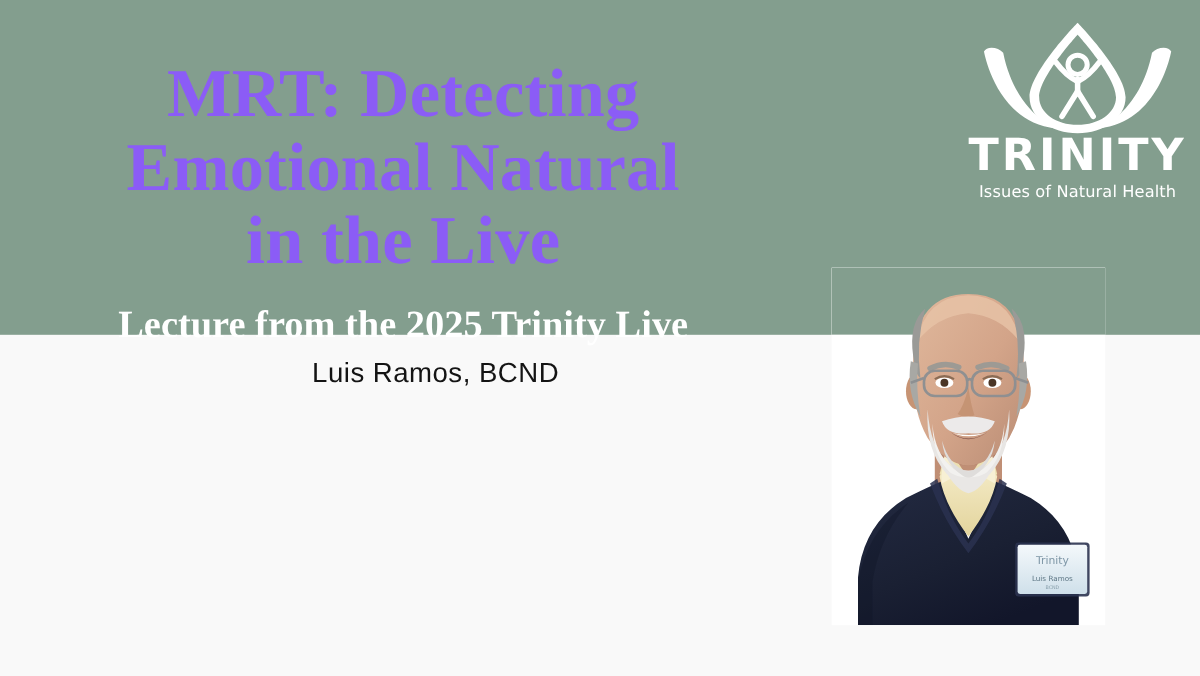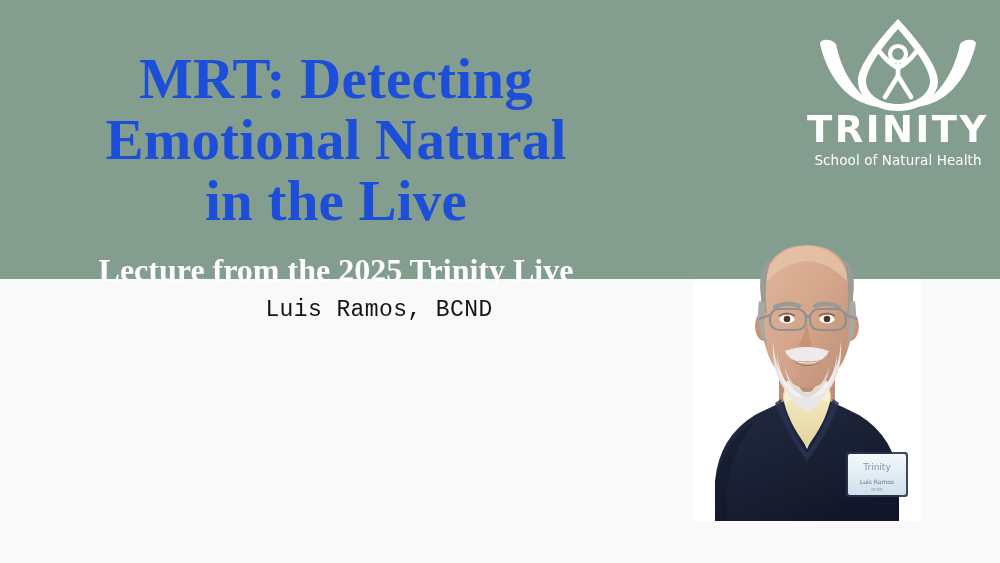--- a/index.html
+++ b/index.html
@@ -39,47 +39,46 @@
     top: 48px;
     width: 672px;
     text-align: center;
     z-index: 5;
   }
   .title-line {
     font-family: "Liberation Serif", "DejaVu Serif", serif;
     font-weight: bold;
     font-size: 57px;
     line-height: 61px;
-    color: #1d4ed8;
+    color: #8b5cf6;
     letter-spacing: 0.2px;
     white-space: nowrap;
   }
   #subtitle {
     font-family: "Liberation Serif", "DejaVu Serif", serif;
     font-weight: bold;
     font-size: 32px;
     line-height: 38px;
     color: #ffffff;
     margin-top: 20px;
     white-space: nowrap;
   }
 
   
   #presenter {
     position: absolute;
     left: 0;
     top: 297px;
     width: 726px;
     text-align: center;
-    font-family: Liberation Mono, monospace;
+    font-family: Liberation Sans, sans-serif;
     font-size: 23px;
     letter-spacing: 0.4px;
     color: #141414;
     z-index: 5;
-    padding-left: 16px;
   }
 
   
   #logo {
     position: absolute;
     left: 806px;
     top: 16px;
     width: 184px;
     height: 152px;
     z-index: 6;
@@ -147,21 +146,21 @@
                M92 13 C 92 13, 60 48, 60 65 C 60 78, 74 88, 92 88 C 110 88, 124 78, 124 65 C 124 48, 92 13, 92 13 Z" fill="#ffffff" fill-rule="evenodd"></path>
 
       <circle cx="92" cy="38" r="8" fill="none" stroke="#ffffff" stroke-width="4.2"></circle>
 
       <path d="M74 36 C 80 44, 86 49, 92 52 C 98 49, 104 44, 110 36" fill="none" stroke="#ffffff" stroke-width="4.6" stroke-linecap="round"></path>
 
       <path d="M92 50 L 92 62" stroke="#ffffff" stroke-width="4.6" stroke-linecap="round"></path>
       <path d="M92 60 L 79 81 M92 60 L 105 81" stroke="#ffffff" stroke-width="4.6" stroke-linecap="round"></path>
     </svg>
     <div id="logo-wordmark">TRINITY</div>
-    <div id="logo-tagline">School of Natural Health</div>
+    <div id="logo-tagline">Issues of Natural Health</div>
   </div>
 
   <div id="portrait">
     <svg width="228" height="298" viewBox="0 0 228 298">
       <defs>
         <linearGradient id="skinG" x1="0" y1="0" x2="1" y2="1">
           <stop offset="0%" stop-color="#e0b89c"></stop>
           <stop offset="55%" stop-color="#d3a489"></stop>
           <stop offset="100%" stop-color="#b98c74"></stop>
         </linearGradient>

